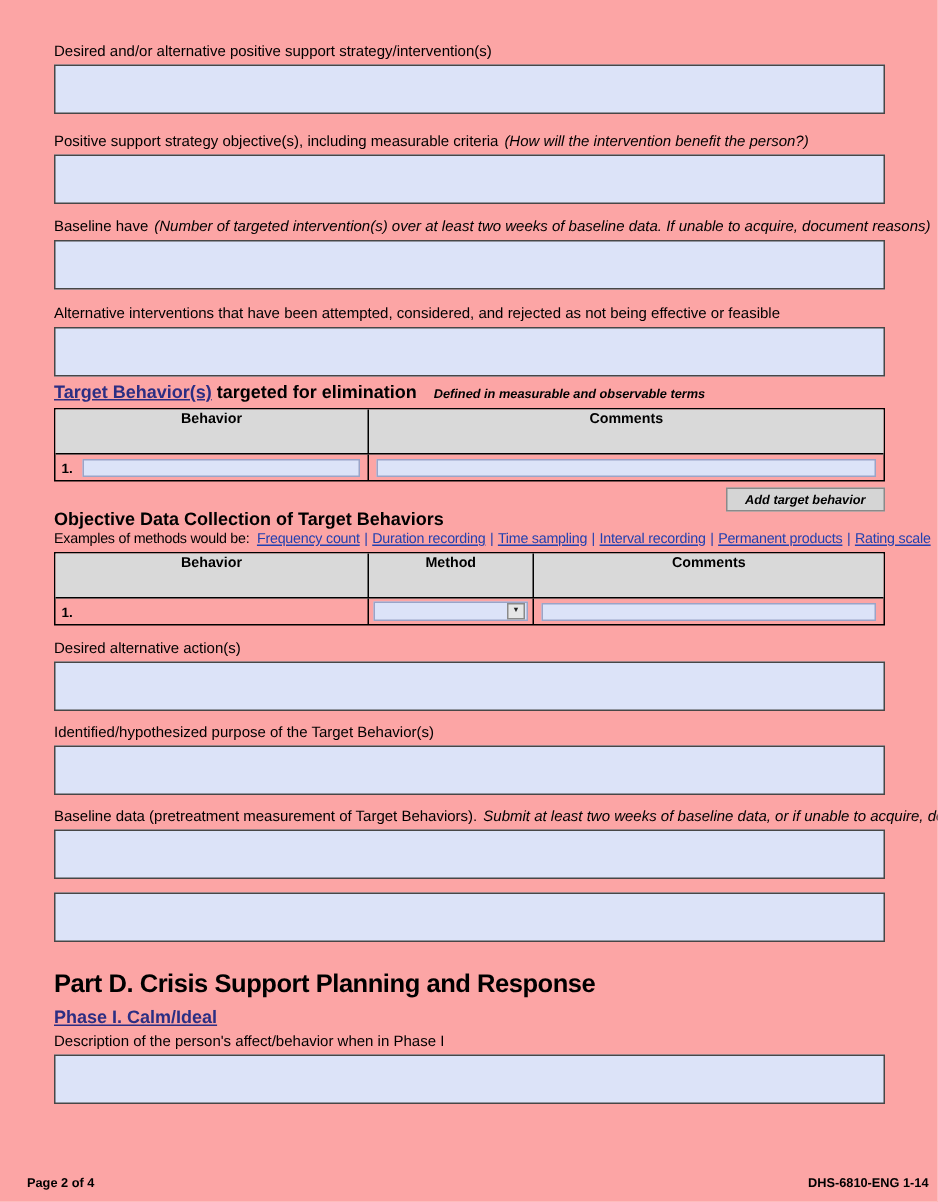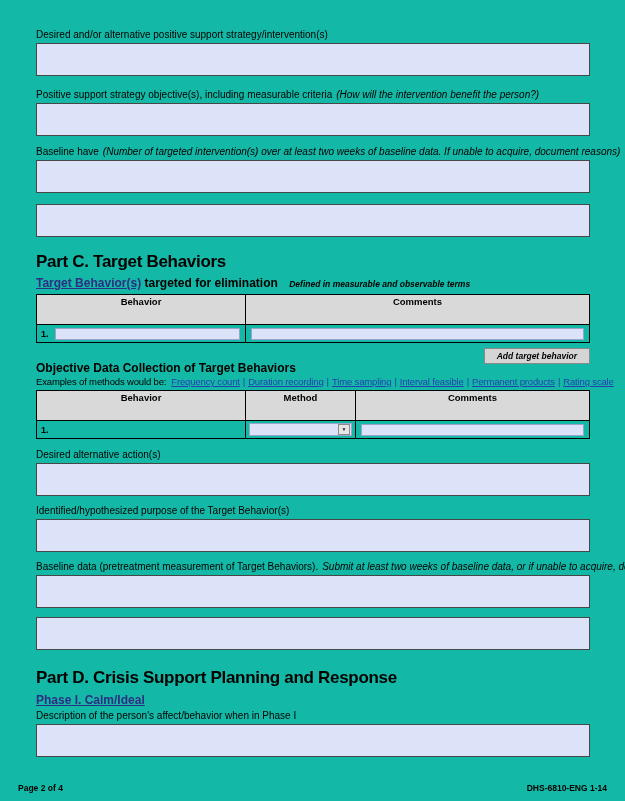--- a/index.html
+++ b/index.html
@@ -5,21 +5,21 @@
   :root{
     --field-fill:#dce3f8;
     --field-border:#474747;
     --header-bg:#d9d9d9;
     --navy-link:#2b2e83;
     --method-link:#2240b0;
     --button-bg:#d5d5d5;
   }
   *{box-sizing:border-box;margin:0;padding:0;}
   body{background:#fff;font-family:"Liberation Sans",sans-serif;color:#000;}
-  .page{position:relative;width:625px;height:801px;background:#14b8a6;overflow:hidden;
+  .page{position:relative;width:625px;height:801px;background:#fca5a5;overflow:hidden;
         padding:29px 35px 0 36px;}
   .field-label{font-size:10px;line-height:12px;margin-bottom:2px;white-space:nowrap;}
   .field-label .hint{font-style:italic;margin-left:4px;}
   .box{display:block;width:100%;height:33px;background:var(--field-fill);
        border:1px solid var(--field-border);border-radius:0;font-size:11px;
        font-family:"Liberation Sans",sans-serif;padding:2px 4px;}
   .fblock{margin-top:13px;}
   .fblock.first{margin-top:0;}
   .part-title{font-size:17px;font-weight:700;letter-spacing:-0.3px;line-height:22px;}
   .elim-line{margin-top:3px;font-size:12px;font-weight:700;line-height:15px;white-space:nowrap;}
@@ -49,21 +49,21 @@
        padding:2px 12px;cursor:pointer;}
   .subhead{font-size:12px;font-weight:700;line-height:14px;margin-top:1px;}
   .methods-line{font-size:9.5px;line-height:12px;letter-spacing:-0.15px;white-space:nowrap;margin-top:1px;}
   .methods-line a{color:var(--method-link);text-decoration:underline;}
   .methods-line .sep{color:var(--method-link);margin:0 3px;}
   .partd-title{margin-top:17px;}
   .phase-link{display:inline-block;margin-top:4px;font-size:12px;font-weight:700;
        color:var(--navy-link);line-height:15px;}
   .mt9{margin-top:9px;}
   .mt10{margin-top:10px;}
-  .footer{position:absolute;bottom:8px;left:18px;right:18px;display:flex;
+  .footer{position:absolute;bottom:8px;left:18px;right:6px;display:flex;
        justify-content:space-between;font-size:8.5px;font-weight:700;}
 </style>
 </head>
 <body>
 
 <div class="page">
 
   
   <div class="fblock first">
     <div class="field-label">
@@ -80,25 +80,27 @@
   </div>
 
   <div class="fblock" style="margin-top:10px;">
     <div class="field-label">
       <span>Baseline have</span><span class="hint">(Number of targeted intervention(s) over at least two weeks of baseline data. If unable to acquire, document reasons)</span>
     </div>
     <input type="text" class="box" style="">
   </div>
 
   <div class="fblock" style="margin-top:11px;">
+    <div class="field-label">
+      <span>Alternative interventions that have been attempted, considered, and rejected as not being effective or feasible</span>
+    </div>
     <input type="text" class="box" style="">
   </div>
 
   
-  <h1 class="part-title" style="margin-top:14px;">Part C. Target Behaviors</h1>
 
   <div class="elim-line">
     <a href="#">Target Behavior(s)</a>
     <span>targeted for elimination</span>
     <span class="elim-note">Defined in measurable and observable terms</span>
   </div>
 
   <div class="ftable">
     <div class="hrow">
       <div class="cell c-behavior">Behavior</div>
@@ -116,21 +118,21 @@
   </div>
 
   <div class="btn-row">
     <button class="add-btn">Add target behavior</button>
   </div>
 
   <div class="subhead">Objective Data Collection of Target Behaviors</div>
 
   <div class="methods-line">
     <span>Examples of methods would be:</span>&nbsp;
-    <a href="#">Frequency count</a><span class="sep">|</span><a href="#">Duration recording</a><span class="sep">|</span><a href="#">Time sampling</a><span class="sep">|</span><a href="#">Interval feasible</a><span class="sep">|</span><a href="#">Permanent products</a><span class="sep">|</span><a href="#">Rating scale</a>
+    <a href="#">Frequency count</a><span class="sep">|</span><a href="#">Duration recording</a><span class="sep">|</span><a href="#">Time sampling</a><span class="sep">|</span><a href="#">Interval recording</a><span class="sep">|</span><a href="#">Permanent products</a><span class="sep">|</span><a href="#">Rating scale</a>
   </div>
 
   <div class="ftable">
     <div class="hrow">
       <div class="cell c-behavior">Behavior</div>
       <div class="cell c-method">Method</div>
       <div class="cell c-comments">Comments</div>
     </div>
     <div class="drow">
       <div class="dcell c-behavior">

